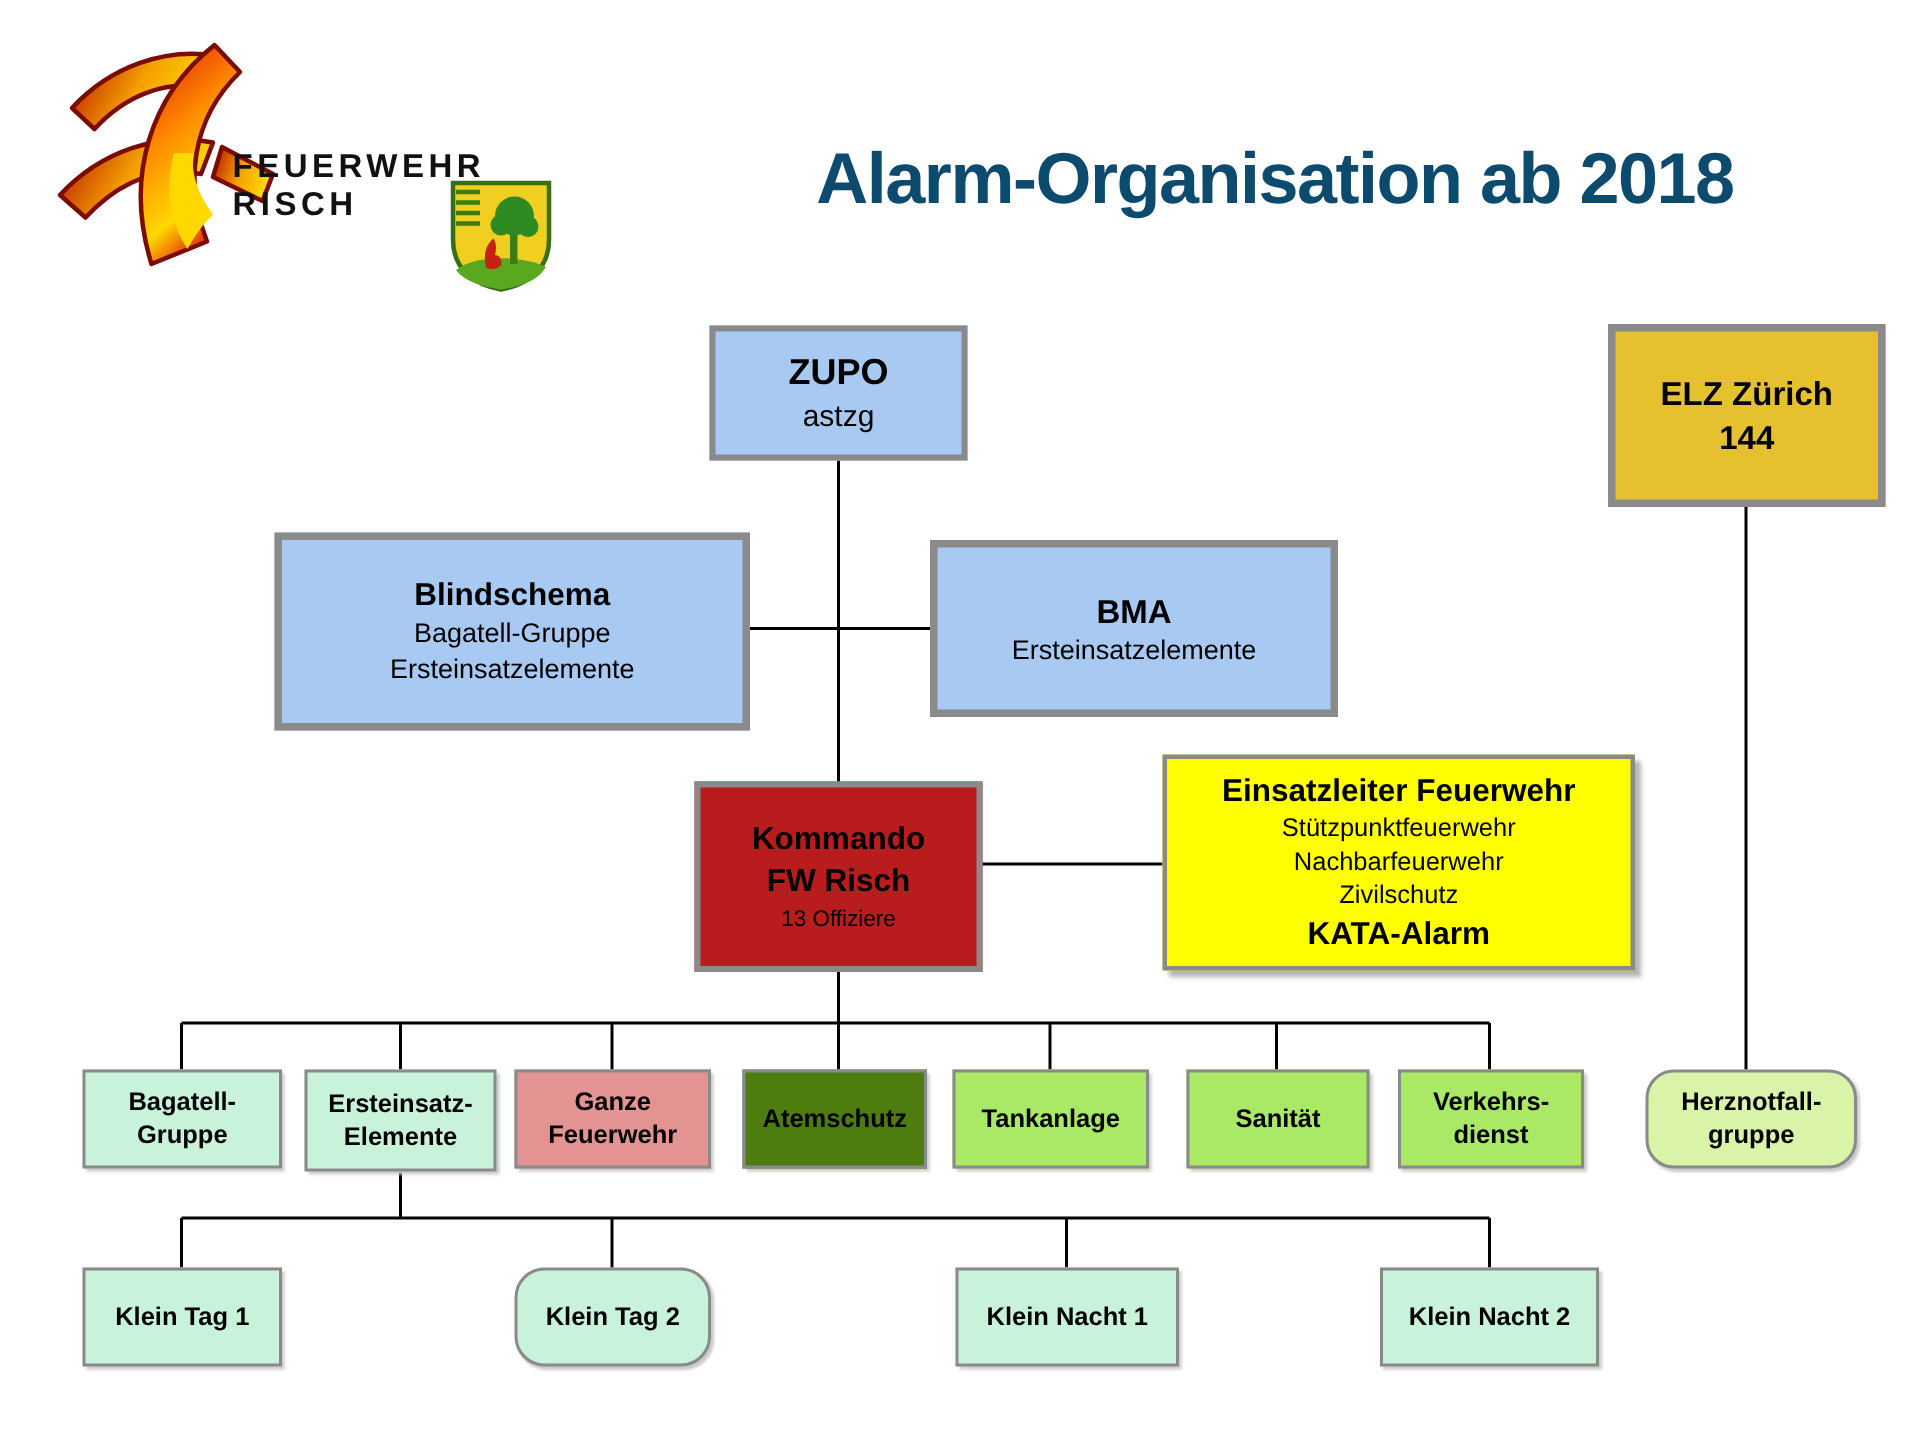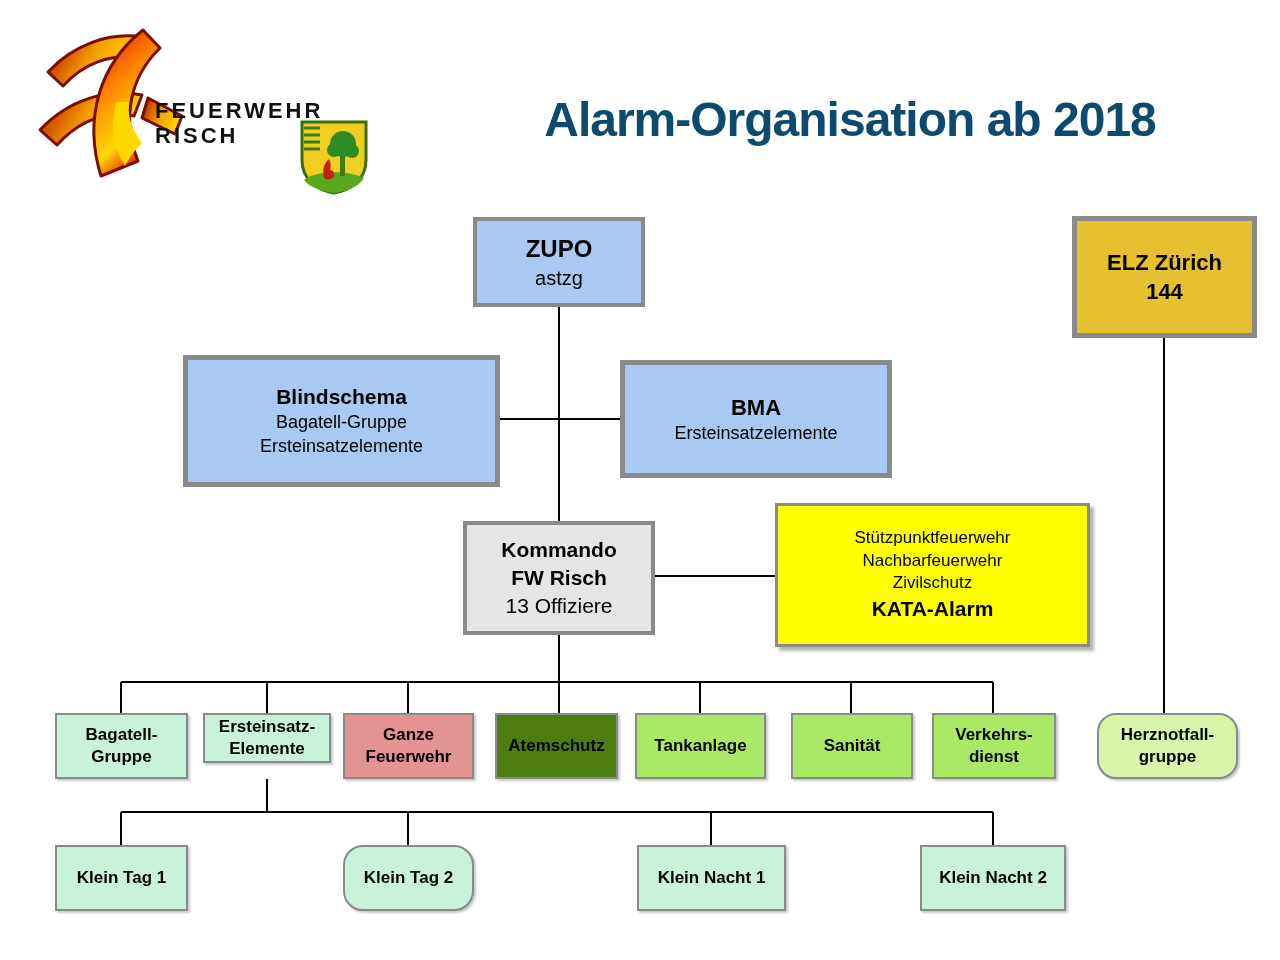--- a/index.html
+++ b/index.html
@@ -115,36 +115,37 @@
       </div>
       <div class="box" style="left: 183px; top: 355px; width: 317px; height: 132px; background: rgb(168, 201, 242); border-width: 5px; border-color: rgb(138, 138, 138);">
         <div class="line"><span style="font-size: 21px; font-weight: bold;">Blindschema</span></div>
         <div class="line"><span style="font-size: 18px; font-weight: normal;">Bagatell-Gruppe</span></div>
         <div class="line"><span style="font-size: 18px; font-weight: normal;">Ersteinsatzelemente</span></div>
       </div>
       <div class="box" style="left: 620px; top: 360px; width: 272px; height: 118px; background: rgb(168, 201, 242); border-width: 5px; border-color: rgb(138, 138, 138);">
         <div class="line"><span style="font-size: 22px; font-weight: bold;">BMA</span></div>
         <div class="line"><span style="font-size: 18px; font-weight: normal;">Ersteinsatzelemente</span></div>
       </div>
-      <div class="box" style="left: 463px; top: 521px; width: 192px; height: 114px; background: #e5e5e5; border-width: 4px; border-color: rgb(138, 138, 138);">
+      <div class="box" style="left: 463px; top: 521px; width: 192px; height: 127px; background: #b91c1c; border-width: 4px; border-color: rgb(138, 138, 138);">
         <div class="line"><span style="font-size: 21px; font-weight: bold;">Kommando</span></div>
         <div class="line"><span style="font-size: 21px; font-weight: bold; margin-top: 46px;">FW Risch</span></div>
-        <div class="line"><span style="font-size: 21px; font-weight: normal;">13 Offiziere</span></div>
+        <div class="line"><span style="font-size: 15px; font-weight: normal;">13 Offiziere</span></div>
       </div>
       <div class="box shadow-big" style="left: 775px; top: 503px; width: 315px; height: 144px; background: rgb(255, 255, 0); border-width: 3px; border-color: rgb(138, 138, 138);">
+        <div class="line"><span style="font-size: 21px; font-weight: bold;">Einsatzleiter Feuerwehr</span></div>
         <div class="line"><span style="font-size: 17px; font-weight: normal;">Stützpunktfeuerwehr</span></div>
         <div class="line"><span style="font-size: 17px; font-weight: normal;">Nachbarfeuerwehr</span></div>
         <div class="line"><span style="font-size: 17px; font-weight: normal;">Zivilschutz</span></div>
         <div class="line"><span style="font-size: 21px; font-weight: bold;">KATA-Alarm</span></div>
       </div>
       <div class="box shadow-sm" style="left: 55px; top: 713px; width: 133px; height: 66px; background: rgb(201, 242, 218); border-width: 2px; border-color: rgb(138, 138, 138);">
         <div class="line"><span style="font-size: 17px; font-weight: bold;">Bagatell-</span></div>
         <div class="line"><span style="font-size: 17px; font-weight: bold;">Gruppe</span></div>
       </div>
-      <div class="box shadow-sm" style="left: 203px; top: 713px; width: 128px; height: 50px; background: rgb(201, 242, 218); border-width: 2px; border-color: rgb(138, 138, 138);">
+      <div class="box shadow-sm" style="left: 203px; top: 713px; width: 128px; height: 68px; background: rgb(201, 242, 218); border-width: 2px; border-color: rgb(138, 138, 138);">
         <div class="line"><span style="font-size: 17px; font-weight: bold;">Ersteinsatz-</span></div>
         <div class="line"><span style="font-size: 17px; font-weight: bold;">Elemente</span></div>
       </div>
       <div class="box shadow-sm" style="left: 343px; top: 713px; width: 131px; height: 66px; background: rgb(226, 147, 146); border-width: 2px; border-color: rgb(138, 138, 138);">
         <div class="line"><span style="font-size: 17px; font-weight: bold;">Ganze</span></div>
         <div class="line"><span style="font-size: 17px; font-weight: bold;">Feuerwehr</span></div>
       </div>
       <div class="box shadow-sm" style="left: 495px; top: 713px; width: 123px; height: 66px; background: #4d7c0f; border-width: 2px; border-color: rgb(138, 138, 138); align-items: center;">
         <div class="line"><span style="font-size: 17px; font-weight: bold;">Atemschutz</span></div>
       </div>

